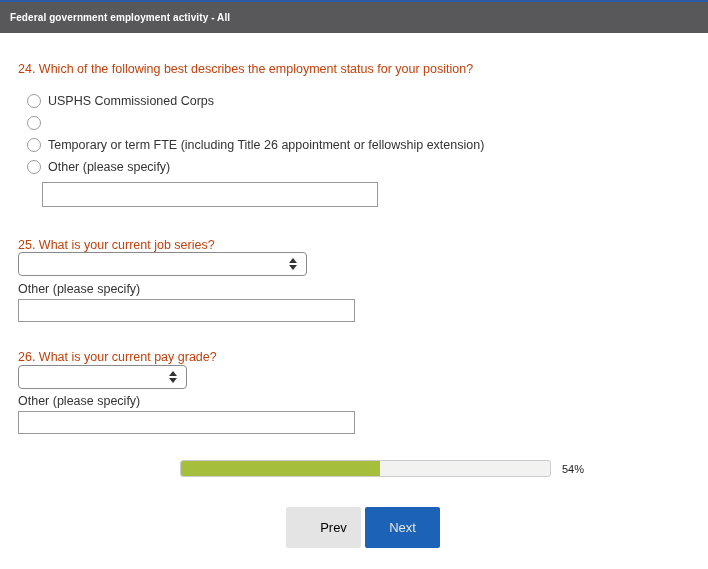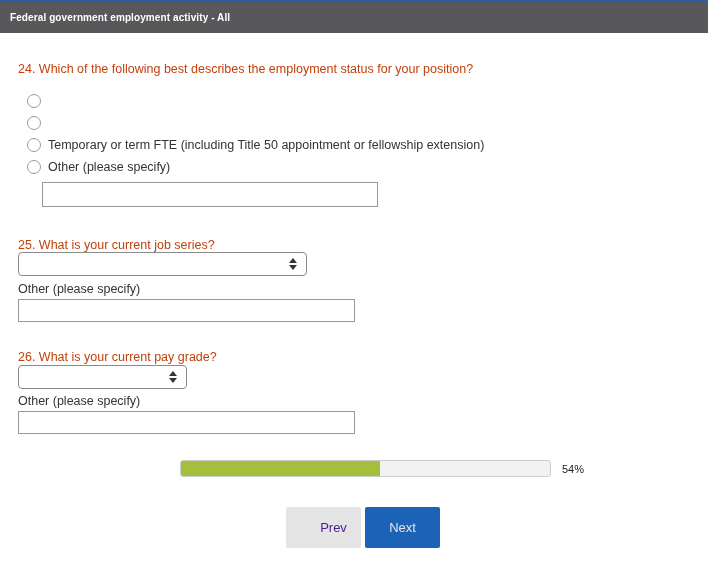--- a/index.html
+++ b/index.html
@@ -90,44 +90,45 @@
   .button-row {
     margin-top: 30px;
     display: flex; justify-content: center; gap: 4px;
   }
   .btn {
     width: 75px; height: 41px;
     border: none; border-radius: 2px;
     font-family: "Liberation Sans", "DejaVu Sans", sans-serif;
     font-size: 13px; cursor: pointer;
   }
-  .btn-prev { background: #e4e4e4; color: #4c1d95; padding-left: 20px; }
+  .btn-prev { background: #e4e4e4; color: #000000; padding-left: 20px; }
   .btn-next { background: #1c63b7; color: #e5e5e5; font-weight: normal; }
 </style>
 </head>
 <body>
 
 <div class="top-line"></div>
 <div class="header-bar">
   <span class="title">Federal government employment activity - All</span>
 </div>
 
 <div class="content">
 
   <div class="q-label">24. Which of the following best describes the employment status for your position?</div>
   <div class="options">
     <div class="option-row">
       <span class="radio"></span>
+      <span class="option-label">USPHS Commissioned Corps</span>
     </div>
     <div class="option-row">
       <span class="radio"></span>
     </div>
     <div class="option-row">
       <span class="radio"></span>
-      <span class="option-label">Temporary or term FTE (including Title 50 appointment or fellowship extension)</span>
+      <span class="option-label">Temporary or term FTE (including Title 26 appointment or fellowship extension)</span>
     </div>
     <div class="option-row">
       <span class="radio"></span>
       <span class="option-label">Other (please specify)</span>
     </div>
   </div>
   <input class="text-input input-q24" type="text" value="" style="">
 
   <div class="q-label q25">25. What is your current job series?</div>
   <div class="select-box select-q25">

